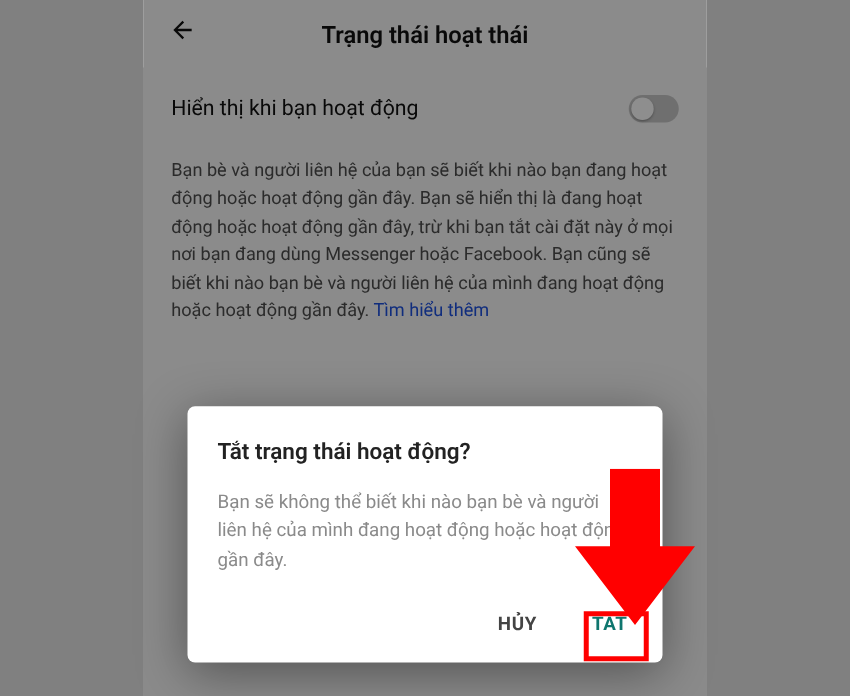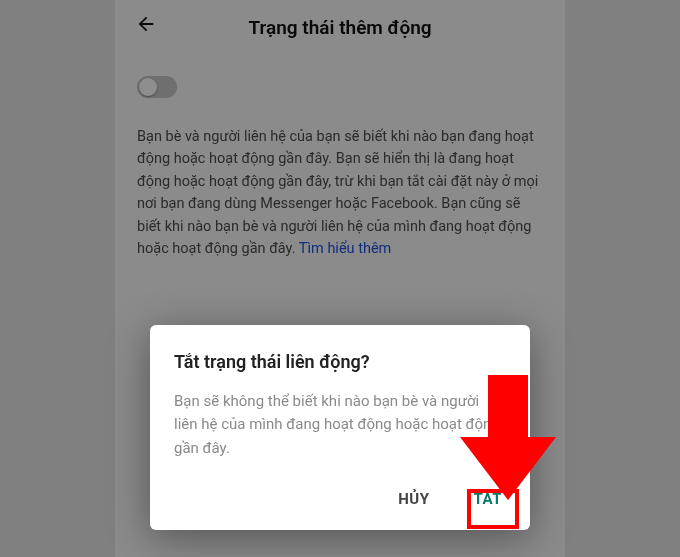--- a/index.html
+++ b/index.html
@@ -29,37 +29,38 @@
 </head>
 <body>
 
 <div class="phone-screen">
   <div class="header">
     <span class="back-btn">
       <svg width="22" height="22" viewBox="0 0 24 24">
           <path d="M20 11H7.8l5.6-5.6L12 4l-8 8 8 8 1.4-1.4L7.8 13H20z" fill="#111"></path>
         </svg>
     </span>
-    <div class="header-title">Trạng thái thêm động</div>
+    <div class="header-title">Trạng thái hoạt thái</div>
   </div>
   <div class="content">
     <div class="toggle-row">
+      <div class="toggle-label">Hiển thị khi bạn hoạt động</div>
       <div class="toggle">
         <div class="toggle-knob"></div>
       </div>
     </div>
     <div class="desc">
       <span>Bạn bè và người liên hệ của bạn sẽ biết khi nào bạn đang hoạt động hoặc hoạt động gần đây. Bạn sẽ hiển thị là đang hoạt động hoặc hoạt động gần đây, trừ khi bạn tắt cài đặt này ở mọi nơi bạn đang dùng Messenger hoặc Facebook. Bạn cũng sẽ biết khi nào bạn bè và người liên hệ của mình đang hoạt động hoặc hoạt động gần đây. </span><span class="learn-more">Tìm hiểu thêm</span>
     </div>
   </div>
   <div class="dim-overlay"></div>
 </div>
 
 <div class="dialog">
-  <div class="dialog-title">Tắt trạng thái liên động?</div>
+  <div class="dialog-title">Tắt trạng thái hoạt động?</div>
   <div class="dialog-body">Bạn sẽ không thể biết khi nào bạn bè và người liên hệ của mình đang hoạt động hoặc hoạt động gần đây.</div>
   <div class="dialog-actions">
     <span class="dialog-btn cancel">HỦY</span>
     <span class="dialog-btn confirm">TẮT</span>
   </div>
 </div>
 
 <div class="highlight-box" style="left:467px; top:489px; width:52px; height:40px;"></div>
 
 <div class="arrow" style="left:448px; top:375px;">

